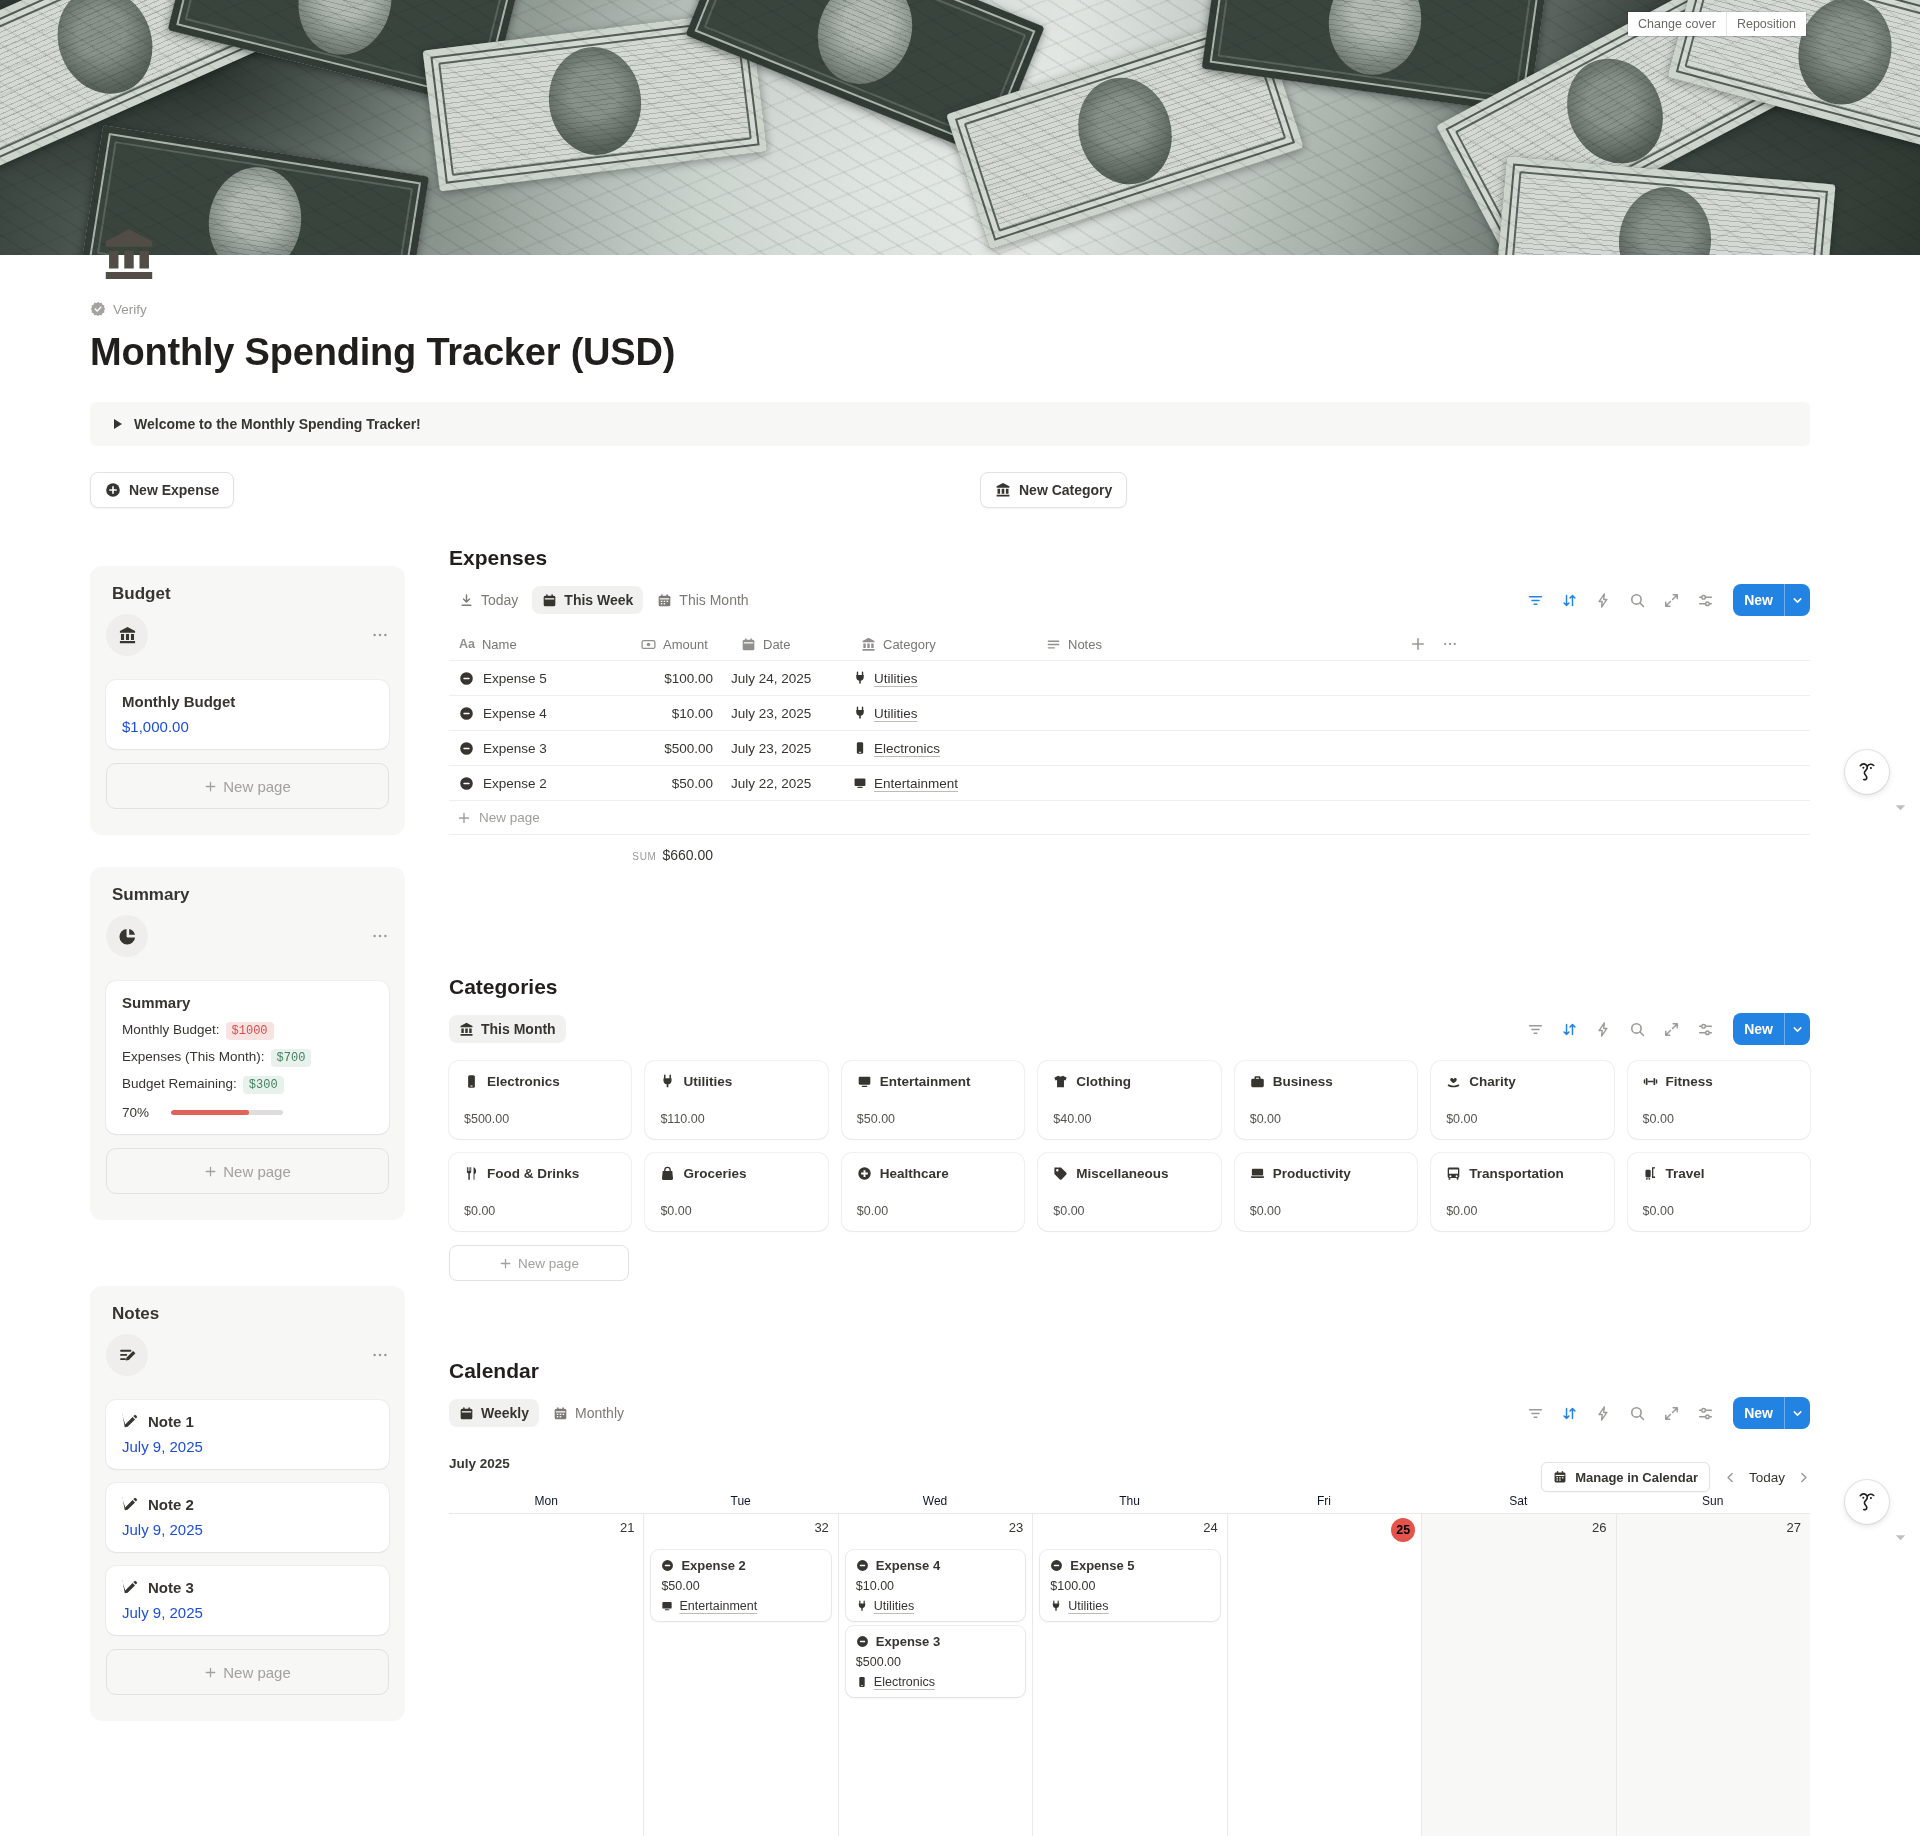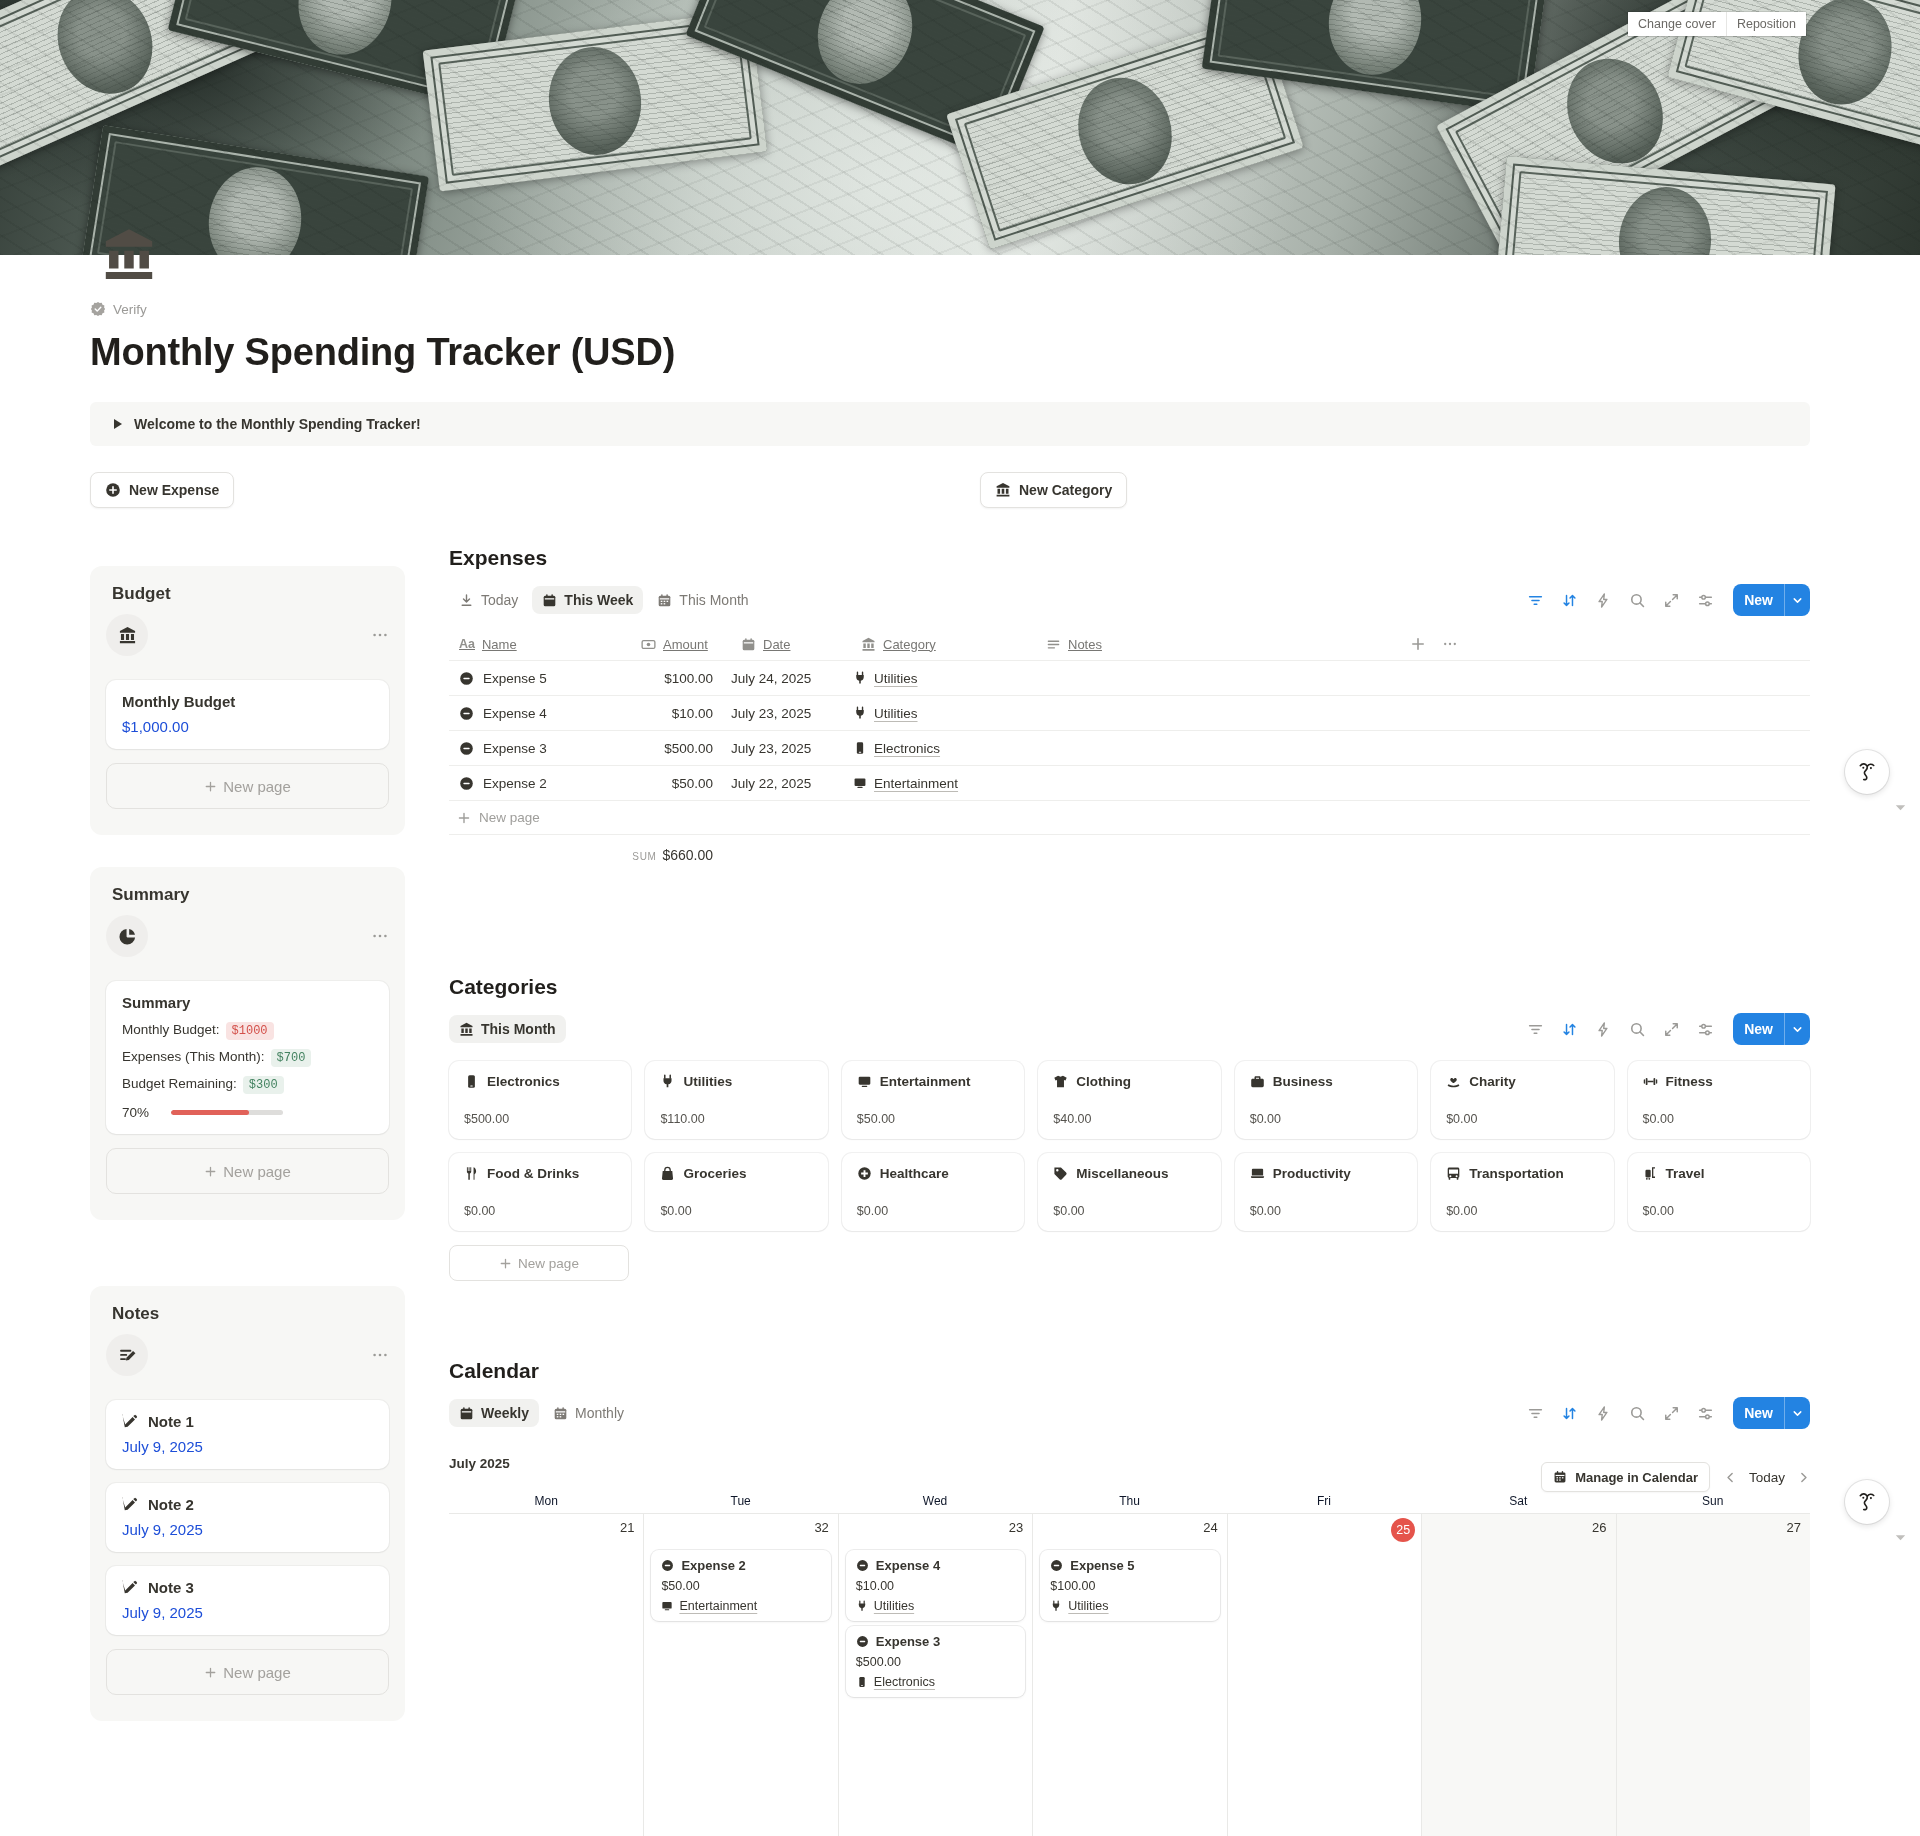--- a/index.html
+++ b/index.html
@@ -100,21 +100,21 @@
     color:#fff; cursor:pointer; margin-left:2px; height:32px; }
   .btn-new .lbl { padding:0 11px; display:flex; align-items:center; font-size:14px; font-weight:600; }
   .btn-new .chev { width:26px; display:flex; align-items:center; justify-content:center;
     border-left:1px solid rgba(255,255,255,.35); }
   .btn-new .chev .ic { width:13px; height:13px; }
 
   
   .etable { margin-top:10px; }
   .erow { display:grid; grid-template-columns:182px 100px 120px 185px 360px 1fr; align-items:center;
     height:35px; border-bottom:1px solid #eeeeec; font-size:13.5px; }
-  .erow.head { color:#787774; font-size:13px; height:33px;text-decoration:underline; }
+  .erow.head { color:#787774; font-size:13px; height:33px; }
   .hcell { display:flex; align-items:center; gap:7px; padding-left:10px; }
   .hcell .ic { width:15px; height:15px; color:#91908c; }
   .hcell .aa { font-size:12.5px; color:#91908c; font-weight:600; }
   .hend { display:flex; align-items:center; gap:16px; padding-left:14px; color:#9b9a97; }
   .hend .ic { width:16px; height:16px; cursor:pointer; }
   .cell-name { display:flex; align-items:center; gap:9px; padding-left:10px; font-weight:500; cursor:pointer; }
   .cell-name .ic { width:15px; height:15px; color:#37352f; flex:none; }
   .cell-amt { text-align:right; padding-right:18px; }
   .cell-cat { display:flex; align-items:center; gap:7px; padding-left:2px; cursor:pointer; }
   .cell-cat .ic { width:14px; height:14px; }
@@ -155,21 +155,21 @@
   .cal-nav .ic { width:13px; height:13px; color:#9b9a97; cursor:pointer; }
   .dayhead { margin-top:10px; display:grid; grid-template-columns:repeat(7,1fr); }
   .dayhead div { text-align:center; font-size:12px; color:#0f172a; padding:5px 0; }
   .cal-grid { display:grid; grid-template-columns:repeat(7,1fr); border-top:1px solid #e9e9e7;
     border-bottom:1px solid #e9e9e7; height:343px; }
   .cal-cell { position:relative; padding:6px 7px; }
   .cal-cell + .cal-cell { border-left:1px solid #e9e9e7; }
   .cal-cell.weekend { background:#f8f8f6; }
   .cal-date { position:absolute; top:6px; right:9px; font-size:13px; color:#37352f; }
   .cal-date.today { top:4px; right:6px; width:24px; height:24px; border-radius:50%; background:#e5544b;
-    color:#ffffff; display:flex; align-items:center; justify-content:center; font-size:12.5px; }
+    color:#000000; display:flex; align-items:center; justify-content:center; font-size:12.5px;font-weight:bold; }
   .cal-events { margin-top:30px; display:flex; flex-direction:column; gap:5px; }
   .ev-card { background:#fff; border-radius:8px; padding:8px 10px;
     box-shadow:0 0 0 1px rgba(15,15,15,.07), 0 1px 3px rgba(15,15,15,.07); cursor:pointer; }
   .ev-name { display:flex; align-items:center; gap:7px; font-size:13px; font-weight:600; }
   .ev-name .ic { width:13px; height:13px; flex:none; }
   .ev-amt { margin-top:6px; font-size:12.5px; color:#37352f; }
   .ev-cat { margin-top:6px; display:flex; align-items:center; gap:6px; font-size:12.5px; }
   .ev-cat .ic { width:12px; height:12px; }
 
   

